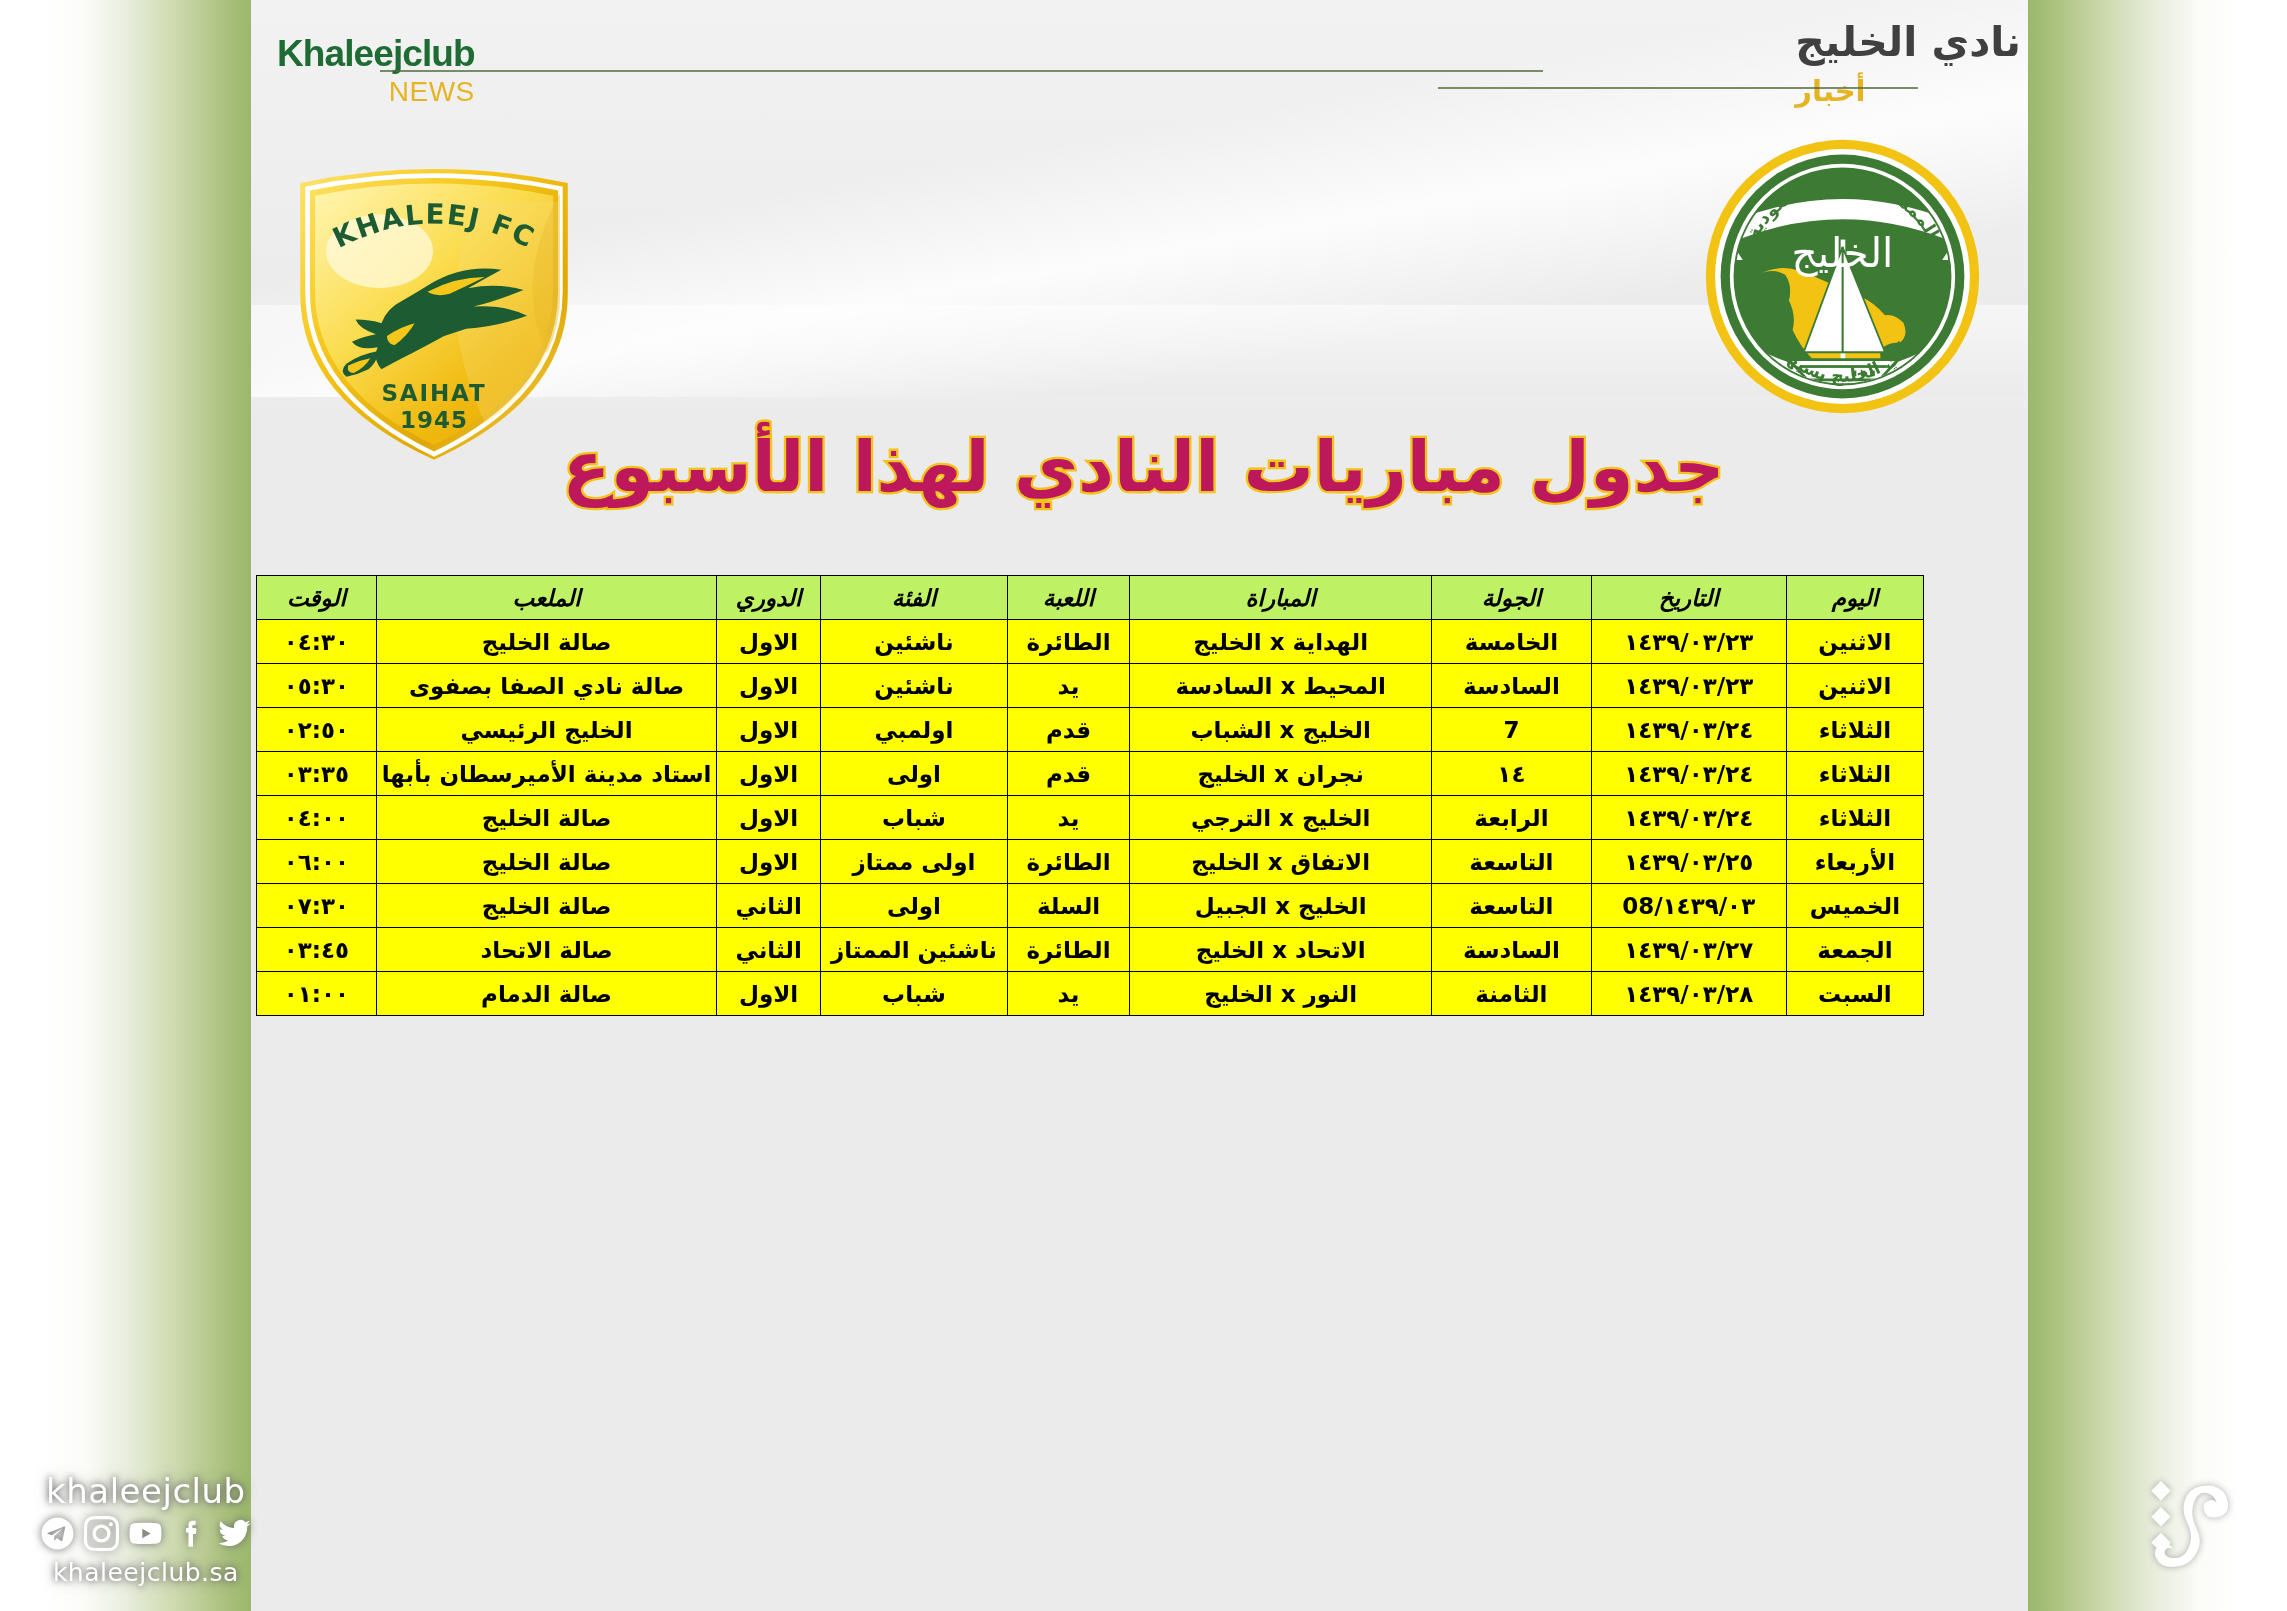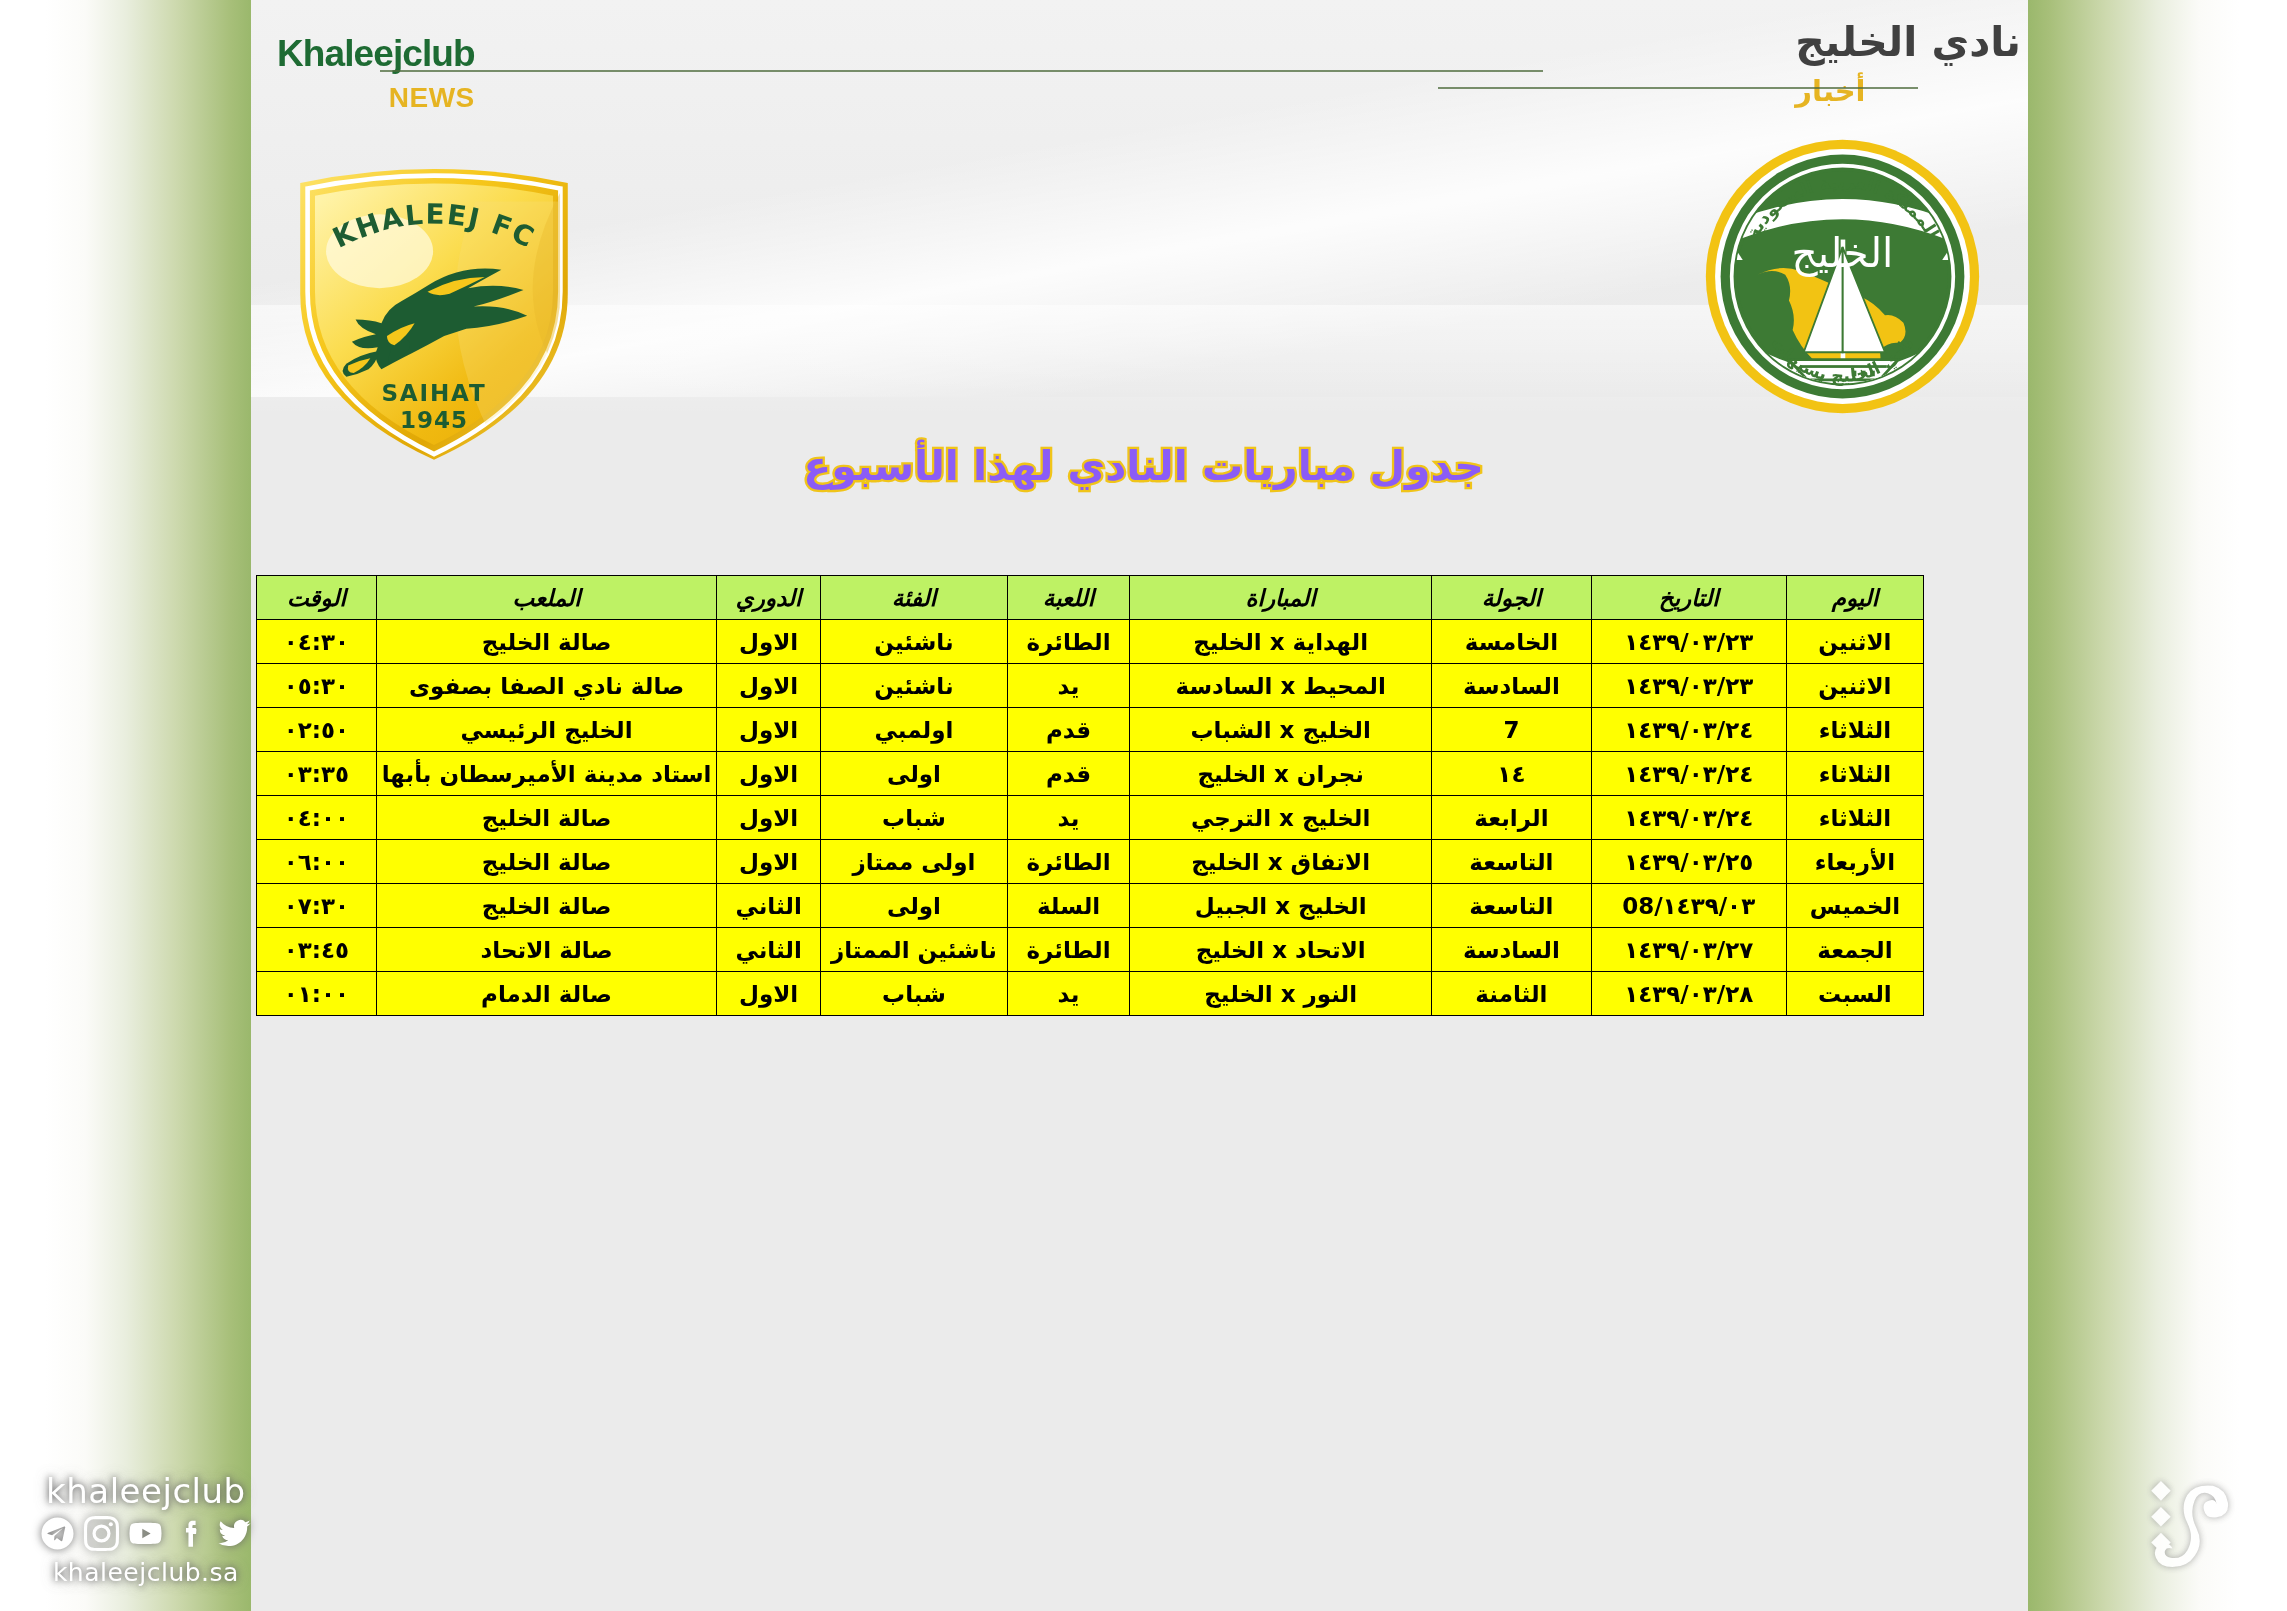--- a/index.html
+++ b/index.html
@@ -23,21 +23,21 @@
   .sheen{position:absolute;left:251px;right:259px;top:0;height:397px;pointer-events:none;
     background:
       linear-gradient(170deg,rgba(255,255,255,0) 40%,rgba(255,255,255,.85) 58%,rgba(255,255,255,0) 76%),
       linear-gradient(to bottom,#f2f2f2 0%,#ececec 70%,#e9e9e9 100%);}
   .sheen2{position:absolute;left:251px;right:259px;top:305px;height:111px;pointer-events:none;
     background:linear-gradient(to bottom,rgba(255,255,255,.55),rgba(255,255,255,0));}
 
   
   .brand-left{position:absolute;left:277px;top:35px;line-height:1;}
   .brand-left .bl-main{font-size:37px;font-weight:bold;color:#1e6b33;letter-spacing:-0.9px;}
-  .brand-left .bl-sub{font-size:28px;font-weight:bold;color:#e6b422;letter-spacing:0.5px;margin-top:12px;}
+  .brand-left .bl-sub{font-size:28px;font-weight:normal;color:#e6b422;letter-spacing:0.5px;margin-top:6px;}
   .brand-rule-left{position:absolute;left:380px;top:70px;width:1163px;height:1.8px;background:#4d6b3c;opacity:.75;}
 
   .brand-right{position:absolute;right:266px;top:22px;text-align:left;line-height:1;}
   .brand-right .br-main{font-size:41px;font-weight:bold;color:#404040;
     font-family:"DejaVu Sans","Liberation Sans",sans-serif;}
   .brand-right .br-sub{font-size:29px;font-weight:bold;color:#e6b422;margin-top:14px;
     font-family:"DejaVu Sans","Liberation Sans",sans-serif;}
   .brand-rule-right{position:absolute;right:369px;top:87px;width:480px;height:1.8px;background:#4d6b3c;opacity:.75;}
 
   
@@ -45,26 +45,25 @@
   .shield svg{width:100%;height:100%;display:block;}
 
   
   .crest{position:absolute;left:1704px;top:138px;width:277px;height:277px;}
   .crest svg{width:100%;height:100%;display:block;}
 
   
   .title{position:absolute;left:0;right:0;top:406px;text-align:center;}
   .title span{
     display:inline-block;
-    font-size:41px;font-weight:bold;color:#8b5cf6;
+    font-size:70px;font-weight:bold;color:#be185d;
     font-family:"DejaVu Sans","Liberation Sans",sans-serif;
     -webkit-text-stroke:4.6px #f0c419;
     paint-order:stroke fill;
     letter-spacing:0.9px;
-    margin-top:16px;
   }
 
   
   .table-wrap{position:absolute;left:256px;top:575px;width:1668px;}
   table.sched{border-collapse:collapse;width:100%;table-layout:fixed;}
   table.sched th,table.sched td{
     border:1.8px solid #000;
     text-align:center;vertical-align:middle;
     font-weight:bold;
     font-family:"DejaVu Sans","Liberation Sans",sans-serif;

